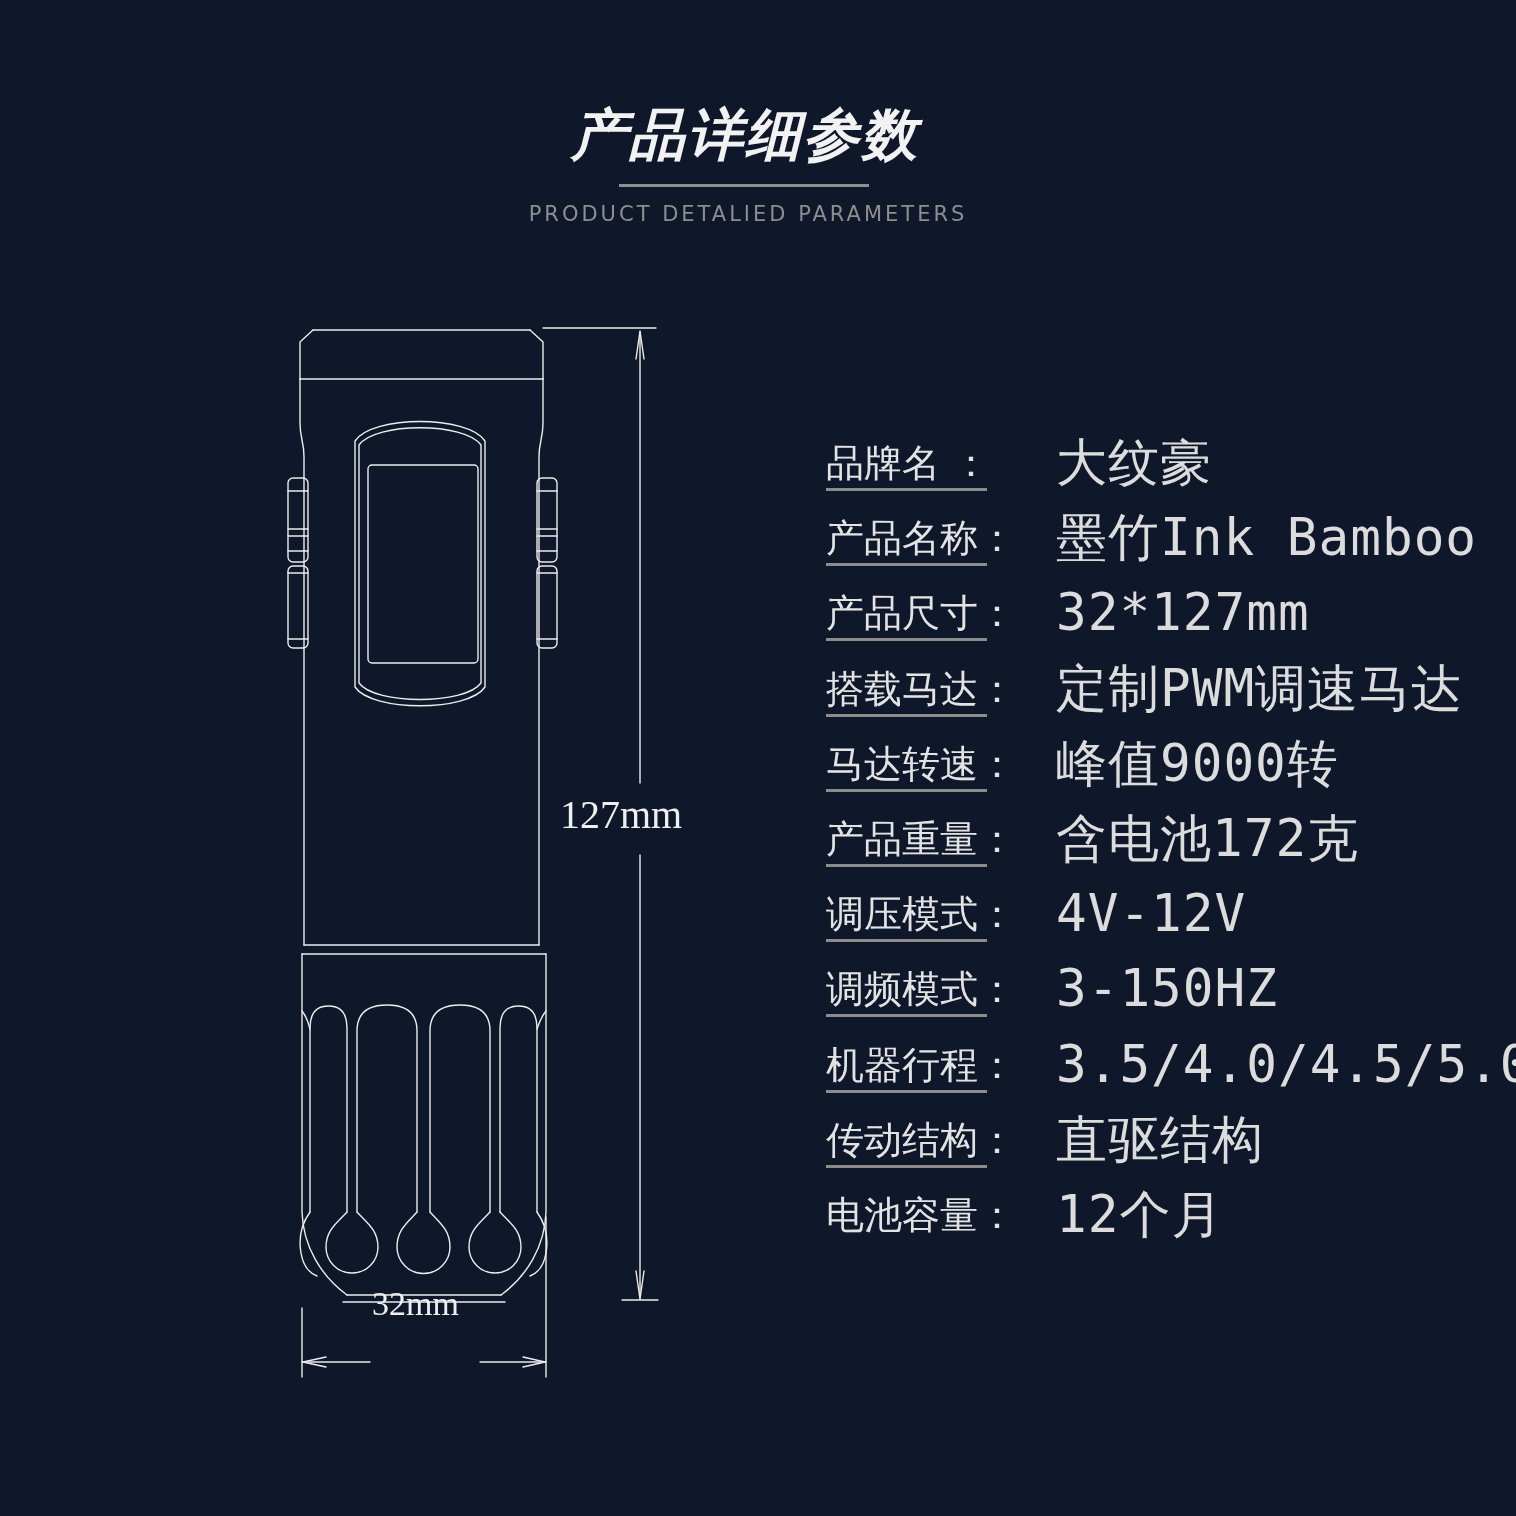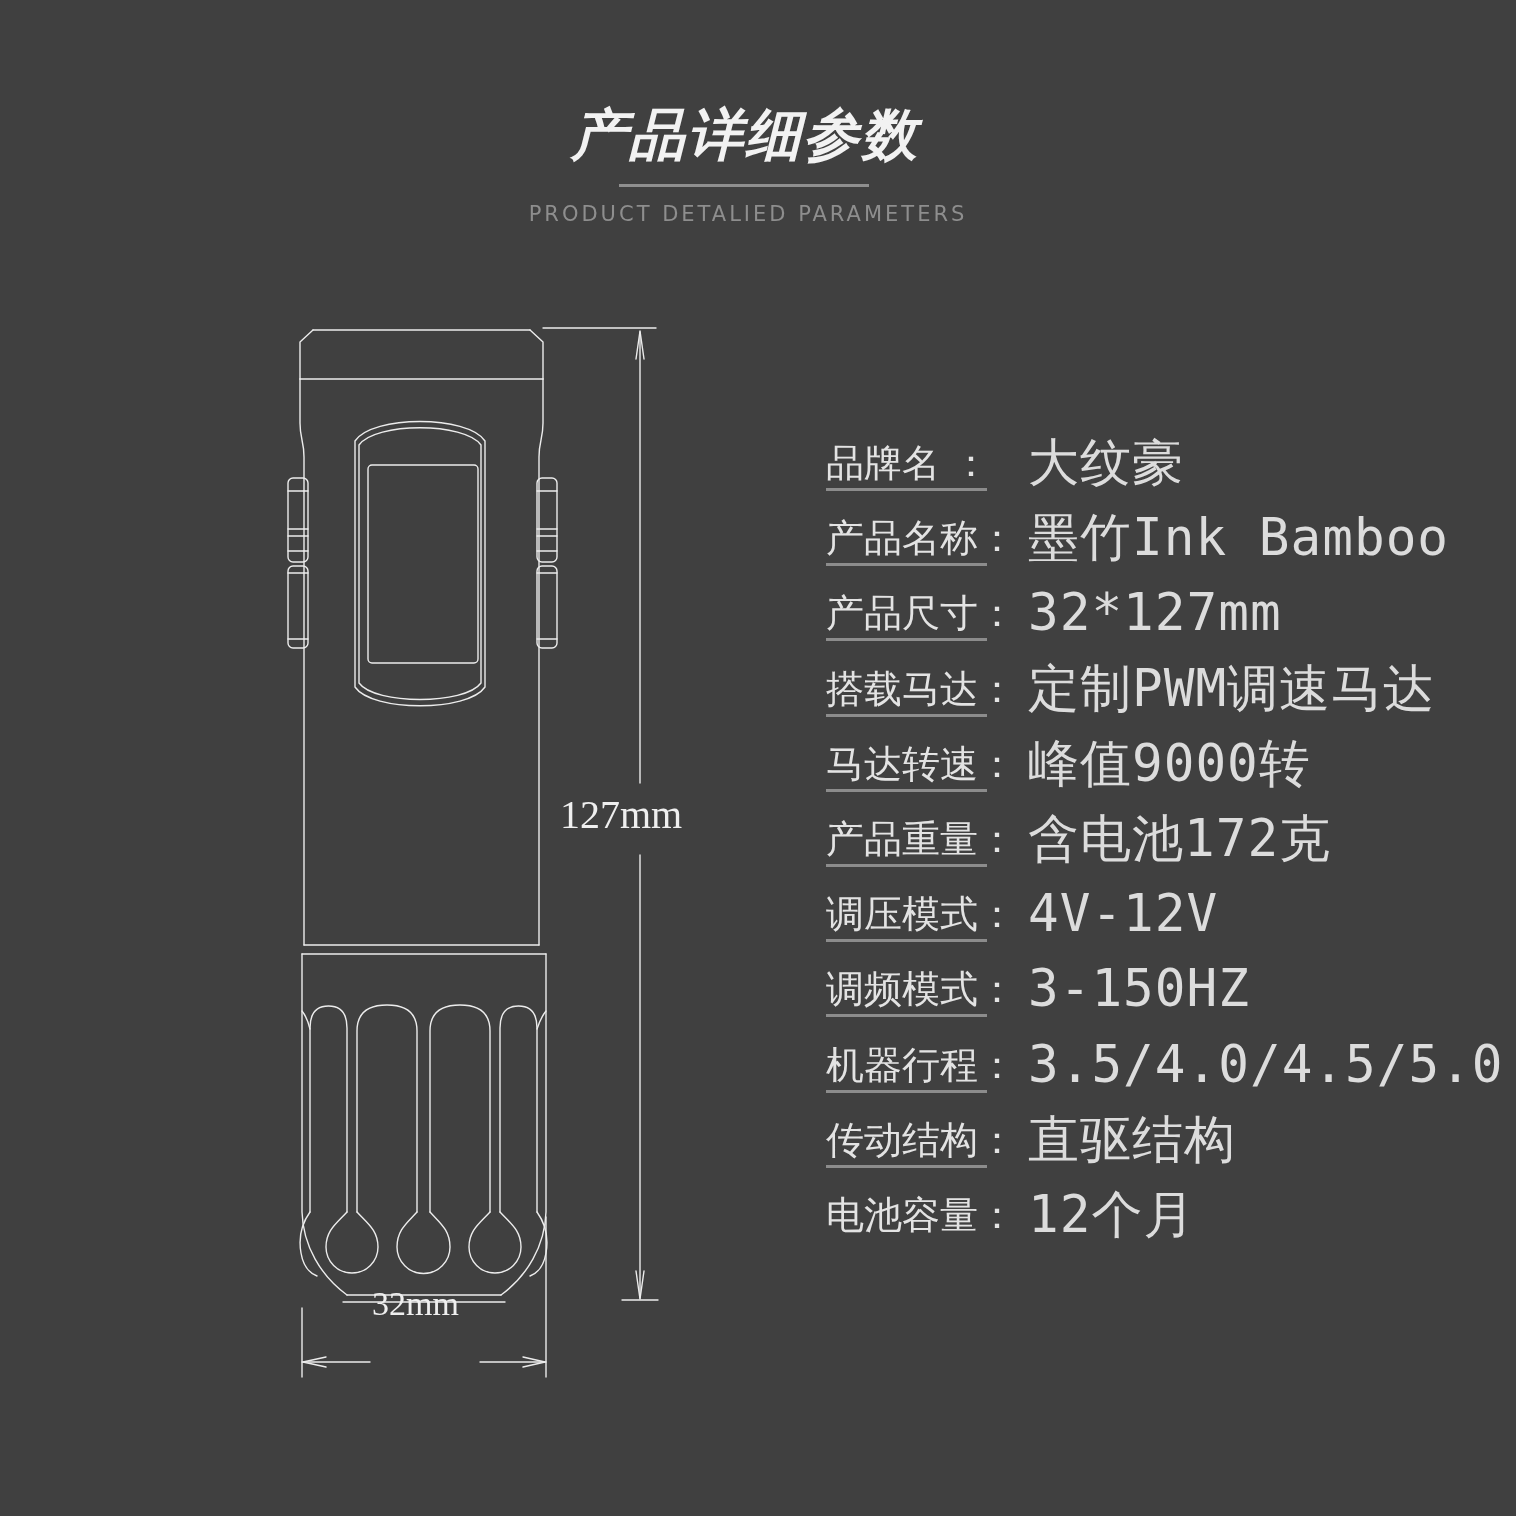--- a/index.html
+++ b/index.html
@@ -1,37 +1,37 @@
 <!DOCTYPE html>
 <html><head>
 <meta charset="utf-8">
 <style>
   html,body{margin:0;padding:0;background:#000;}
-  #canvas{position:relative;width:1516px;height:1516px;background:#404040;overflow:hidden;
+  #canvas{position:relative;width:1516px;height:1516px;background:#0f172a;overflow:hidden;
           font-family:"DejaVu Sans",sans-serif;}
 
   
   .header{position:absolute;top:106px;left:0;width:100%;text-align:center;}
   .title{margin:0;font-size:56px;line-height:58px;font-weight:bold;font-style:italic;
          letter-spacing:2px;color:#f2f2f2;transform:translateX(-13px);}
   .divider{width:250px;height:3px;background:#8f8f8f;margin:20px auto 0;transform:translateX(-14px);}
   .subtitle{margin-top:15px;font-size:21px;letter-spacing:3px;color:#8e8e8e;
             transform:translateX(-10px);font-family:"DejaVu Sans",sans-serif;}
 
   
   .diagram{position:absolute;left:280px;top:315px;width:420px;height:1110px;}
   .diagram svg{position:absolute;left:0;top:0;display:block;}
   .dim-label{position:absolute;color:#efefef;white-space:nowrap;
              font-family:Liberation Serif, serif;}
   .dim-height{left:280px;top:476px;font-size:40px;}
   .dim-width{left:92px;top:970px;font-size:34px;}
 
   
   .specs{position:absolute;left:826px;top:440px;width:620px;}
-  .spec-row{position:relative;height:75.2px;display:flex;align-items:flex-start;}
+  .spec-row{position:relative;height:75.2px;display:flex;align-items:flex-start;gap:28px;}
   .spec-label{display:inline-block;flex:none;width:182px;font-size:38px;line-height:46px;
               color:#e3e3e3;white-space:nowrap;}
   .spec-value{font-size:51px;line-height:46px;color:#dcdcdc;white-space:nowrap;letter-spacing:1px;
               font-family:"DejaVu Sans Mono","DejaVu Sans",sans-serif;margin-left:20px;}
   .spec-underline{position:absolute;left:0;top:48px;width:161px;height:3px;background:#8c8c8c;}
 </style>
 </head>
 <body>
 
 <div id="canvas">

